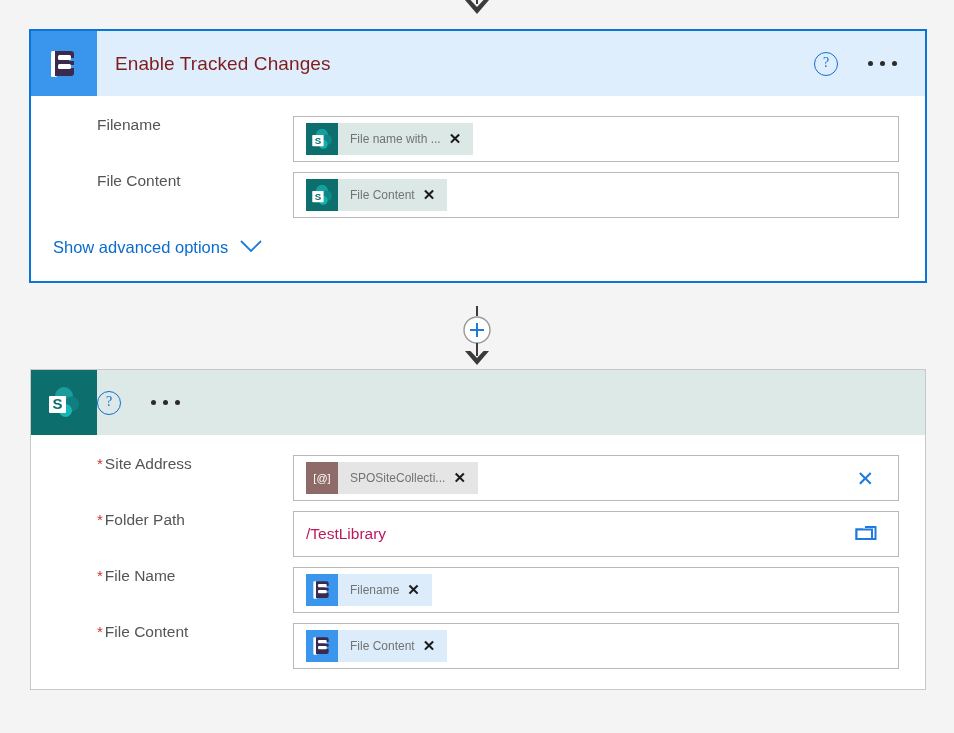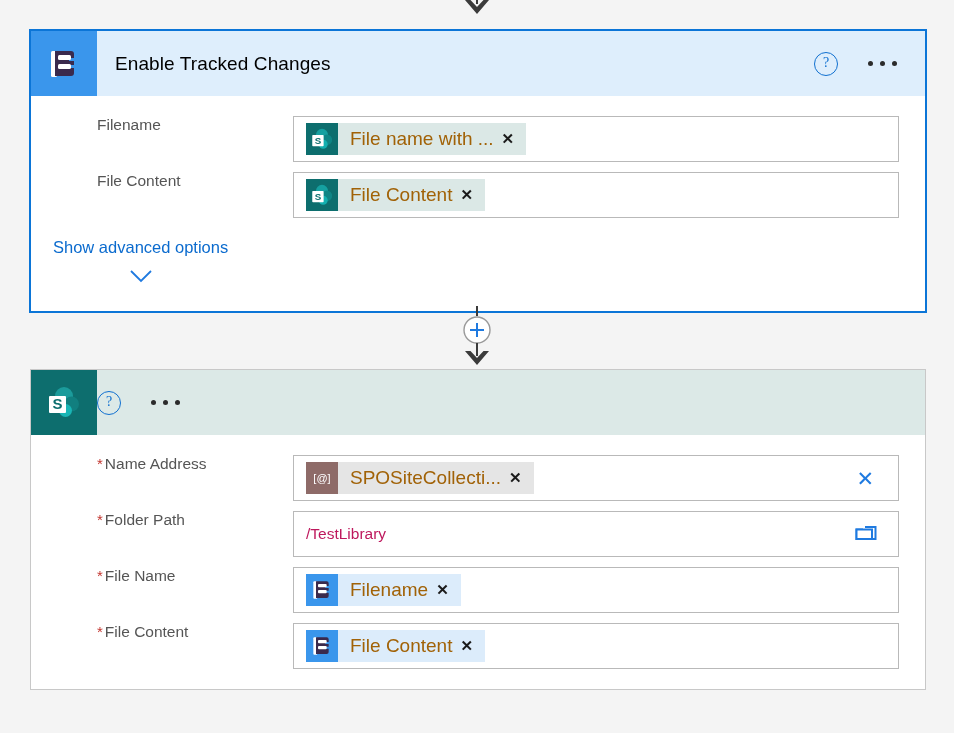--- a/index.html
+++ b/index.html
@@ -61,21 +61,21 @@
     align-items: center;
     justify-content: center;
     box-sizing: border-box;
   }
   .header-icon-tile.encodian { background: #3a96ec; }
   .header-icon-tile.sharepoint { background: #0d6e6e; }
 
   .card-title {
     flex: 1 1 auto;
     font-size: 19px;
-    color: #000000;
+    color: #7f1d1d;
     padding-left: 18px;
     letter-spacing: .1px;
     white-space: nowrap;
   }
 
   .header-actions {
     display: flex;
     align-items: center;
     gap: 30px;
     padding-right: 28px;
@@ -156,22 +156,22 @@
   .token .tok-icon {
     width: 32px;
     height: 32px;
     flex: 0 0 32px;
     display: flex;
     align-items: center;
     justify-content: center;
     box-sizing: border-box;
   }
   .token .tok-text {
-    font-size: 19px;
-    color: #a16207;
+    font-size: 12px;
+    color: #737373;
     padding: 0 6px 0 12px;
     white-space: nowrap;
   }
   .token .tok-x {
     font-size: 15px;
     color: #1a1a1a;
     padding: 0 12px 0 2px;
     font-weight: bold;
     cursor: pointer;
   }
@@ -202,21 +202,20 @@
     cursor: pointer;
   }
 
   .advanced-row {
     display: flex;
     align-items: center;
     padding: 14px 0 10px 22px;
     gap: 12px;
     cursor: pointer;
     width: max-content;
-    flex-direction: column;
   }
   .advanced-row .adv-label {
     font-size: 16.5px;
     color: #0b6bce;
   }
 </style>
 </head>
 <body>
 
 <div class="connector" style="top:-18px;height:36px;">
@@ -330,21 +329,21 @@
         <i></i>
         <i></i>
       </div>
     </div>
   </div>
 
   <div class="card-body">
 
     <div class="field-row">
       <div class="field-label">
-        <span class="req">*</span><span>Name Address</span>
+        <span class="req">*</span><span>Site Address</span>
       </div>
       <div class="field-input">
         <div class="grow">
           <div class="token variable">
             <span class="tok-icon">[@]</span>
             <span class="tok-text">SPOSiteCollecti...</span>
             <span class="tok-x">✕</span>
           </div>
         </div>
         <span class="clear-x">✕</span>

